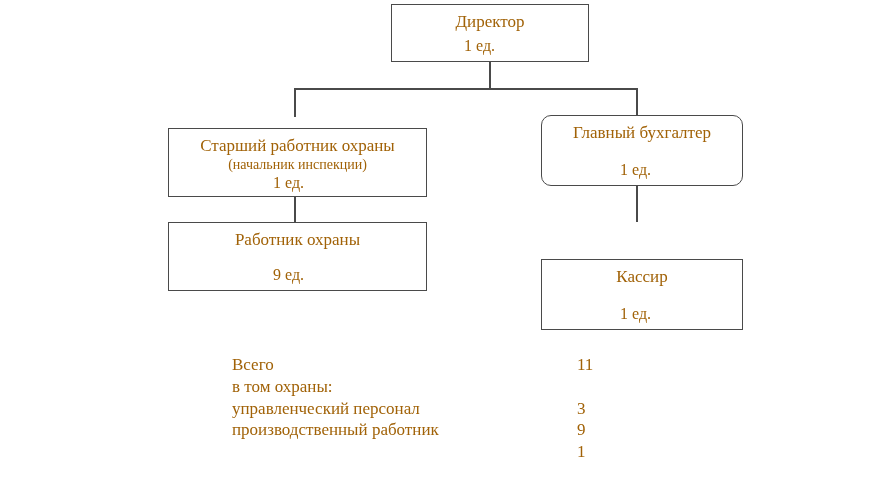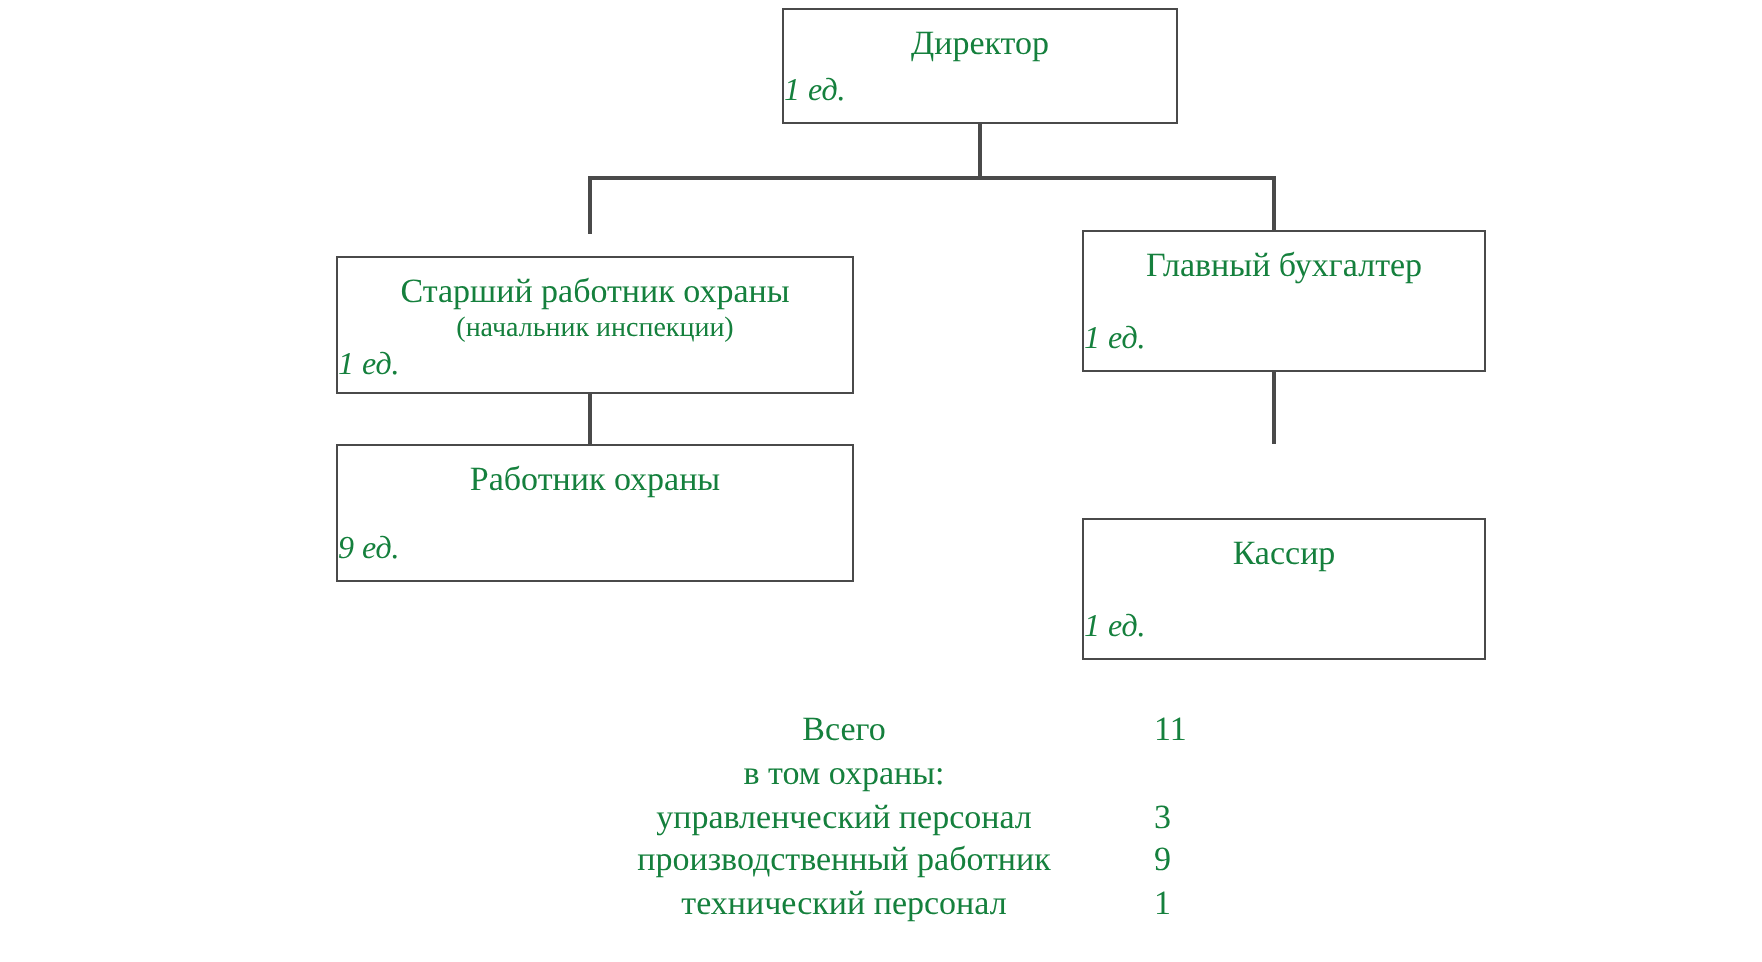--- a/index.html
+++ b/index.html
@@ -5,21 +5,21 @@
   html, body { margin: 0; padding: 0; }
   body {
     font-family: "Liberation Serif", "DejaVu Serif", serif;
     background: #ffffff;
   }
   .canvas {
     position: relative;
     width: 881px;
     height: 481px;
     background: #ffffff;
-    color: #15803d;
+    color: #a16207;
     overflow: hidden;
   }
   .node {
     position: absolute;
     box-sizing: border-box;
     border: 1.5px solid #4a4a4a;
     background: #ffffff;
     display: flex;
     flex-direction: column;
     text-align: center;
@@ -30,51 +30,49 @@
     padding-top: 7px;
     white-space: nowrap;
   }
   .node .subtitle {
     font-size: 14px;
     line-height: 17px;
     white-space: nowrap;
   }
   .node .count {
     margin-top: auto;
-    text-align: left;
+    text-align: center;
     font-size: 16px;
     line-height: 19px;
     padding: 0 18px 6px 0;
     white-space: nowrap;
-    font-style: italic;
   }
   #node-director        { left: 391px; top: 4px;   width: 198px; height: 58px; }
   #node-director .count { padding-right: 21px; }
   #node-senior-guard    { left: 168px; top: 116px; width: 259px; height: 69px; margin-top: 12px; }
-  #node-chief-accountant{ left: 541px; top: 115px; width: 202px; height: 71px; }
+  #node-chief-accountant{ left: 541px; top: 115px; width: 202px; height: 71px; border-radius: 10px; }
   #node-chief-accountant .count { padding-right: 13px; }
   #node-guard           { left: 168px; top: 222px; width: 259px; height: 69px; }
   #node-cashier         { left: 541px; top: 221px; width: 202px; height: 71px; margin-top: 38px; }
   #node-cashier .count  { padding-right: 13px; }
 
   .line { position: absolute; background: #4a4a4a; }
   #line-director-down { left: 489px; top: 61px;  width: 2px;   height: 28px; }
   #line-horizontal    { left: 294px; top: 88px;  width: 344px; height: 2px;  }
   #line-left-drop     { left: 294px; top: 88px;  width: 2px;   height: 29px; }
   #line-right-drop    { left: 636px; top: 88px;  width: 2px;   height: 28px; }
   #line-left-mid      { left: 294px; top: 185px; width: 2px;   height: 37px; }
   #line-right-mid     { left: 636px; top: 186px; width: 2px;   height: 36px; }
 
   #summary {
     position: absolute;
     left: 232px;
     top: 354px;
     width: 380px;
     font-size: 17px;
-    text-align: center;
   }
   .summary-row {
     position: relative;
     height: 21.8px;
     line-height: 21.8px;
     white-space: nowrap;
   }
   .summary-value {
     position: absolute;
     left: 345px;
@@ -130,18 +128,17 @@
     </div>
     <div class="summary-row">
       <span>управленческий персонал</span>
       <span class="summary-value">3</span>
     </div>
     <div class="summary-row">
       <span>производственный работник</span>
       <span class="summary-value">9</span>
     </div>
     <div class="summary-row">
-      <span>технический персонал</span>
       <span class="summary-value">1</span>
     </div>
   </div>
 
 </div>
 
 </body></html>

